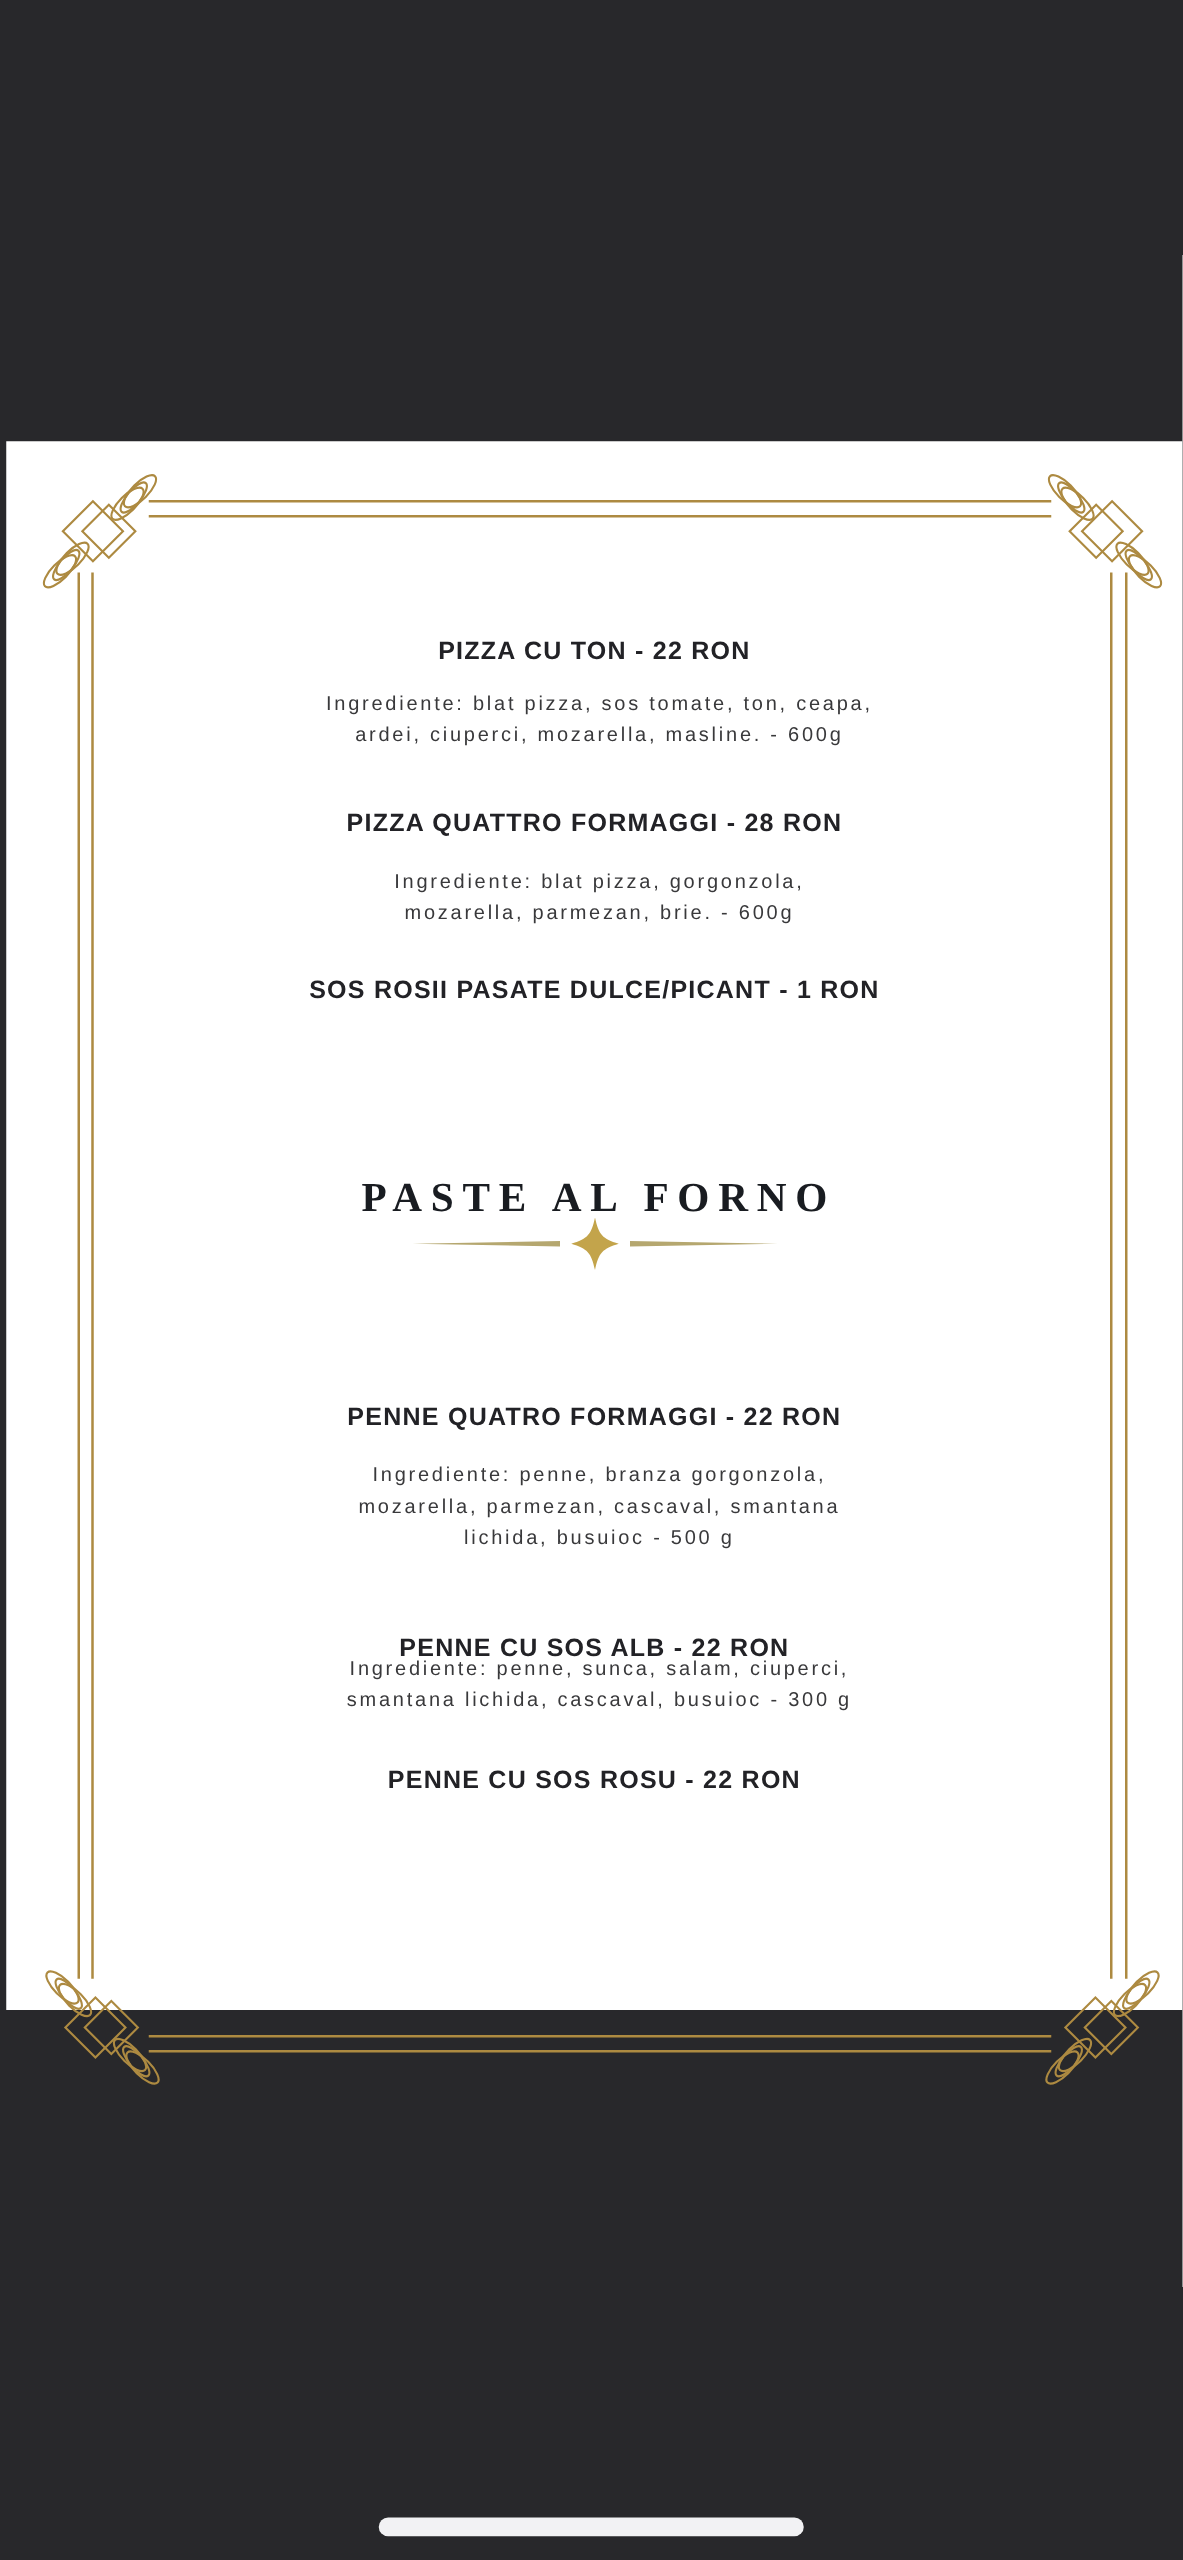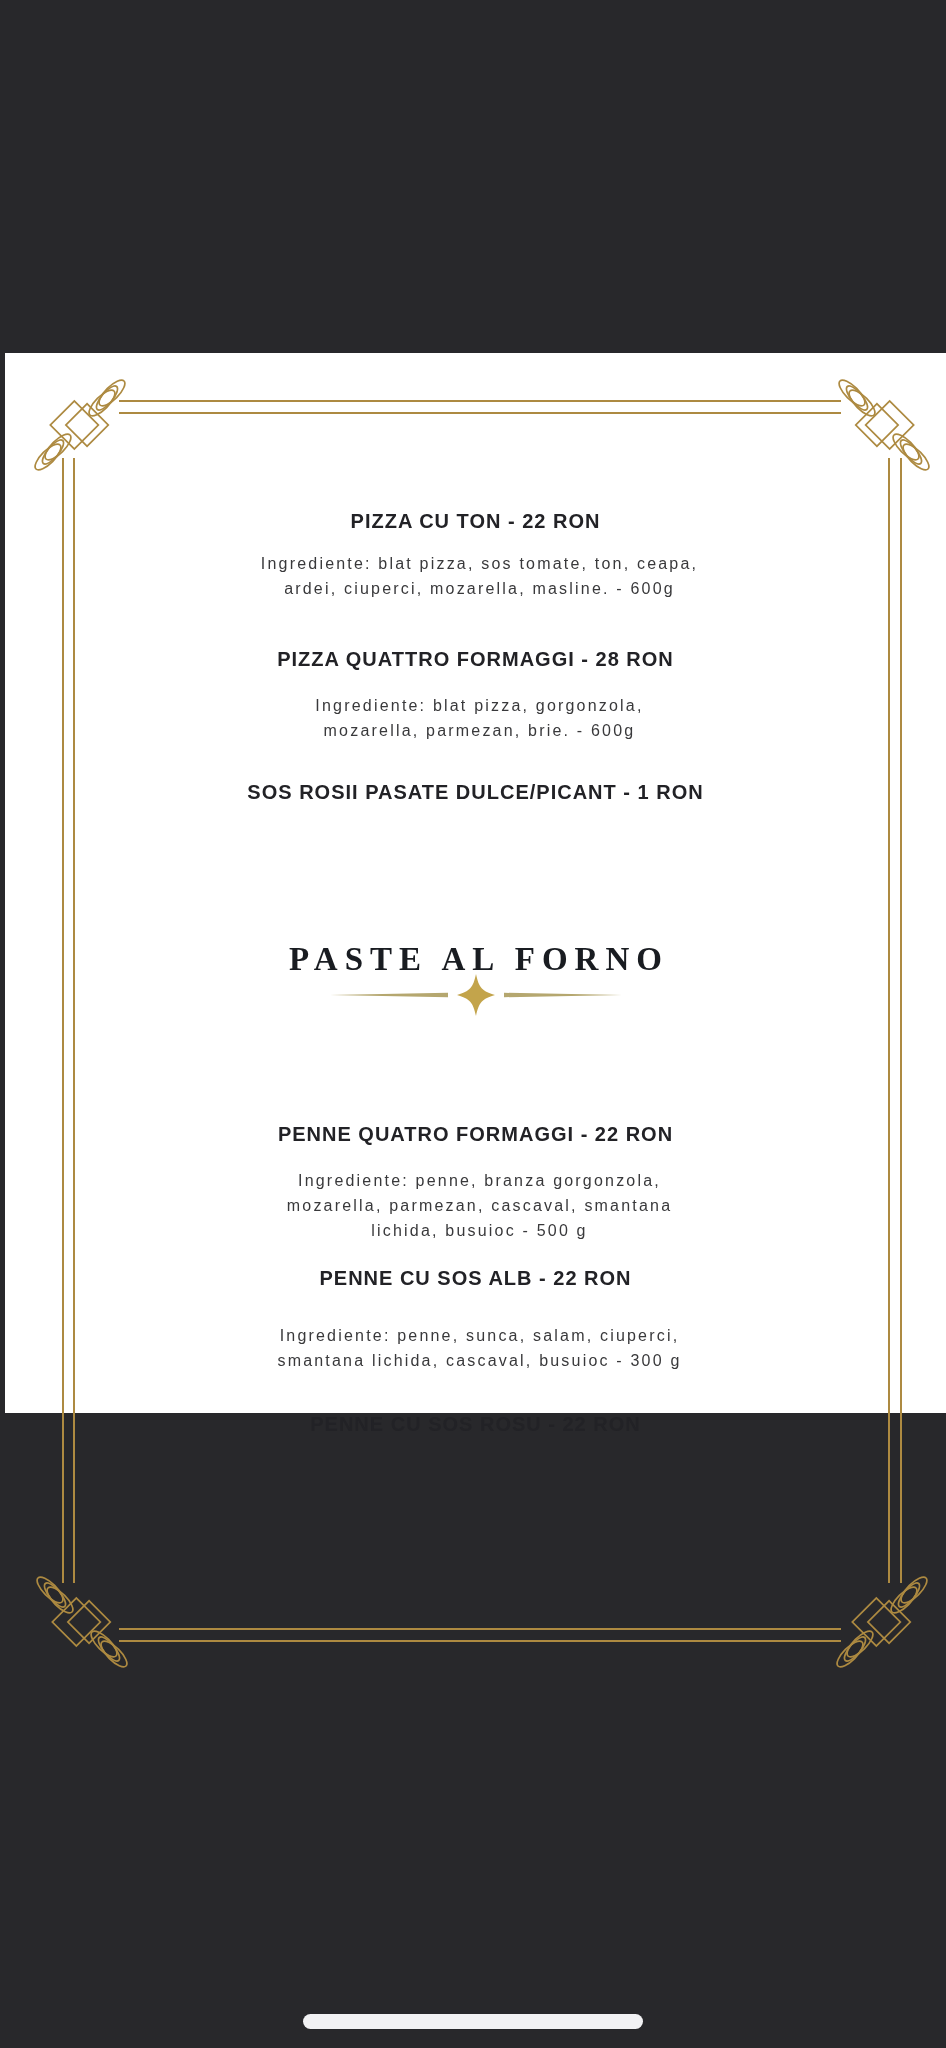--- a/index.html
+++ b/index.html
@@ -6,21 +6,21 @@
   body{
     width:946px;height:2048px;
     background:#28282b;
     position:relative;
     overflow:hidden;
     font-family:"Liberation Sans",sans-serif;
   }
   .paper{
     position:absolute;
     left:5px;top:353px;
-    width:941px;height:1060px;
+    width:941px;height:1255px;
     background:#ffffff;
   }
   
   .frame-line{position:absolute;background:#ad8a41;}
   .h-line{height:2px;left:114px;width:722px;}
   .v-line{width:2px;top:105px;height:1125px;}
   .corner{position:absolute;width:110px;height:110px;}
   .corner svg{width:110px;height:110px;display:block;}
   
   .item-title{
@@ -134,21 +134,21 @@
       <path d="M296,24 L178,21.8 L178,26.2 Z" fill="#b5a76f"></path>
       <path d="M150,3 C153,17 156,20 169,24 C156,28 153,31 150,45 C147,31 144,28 131,24 C144,20 147,17 150,3 Z" fill="#c3a44b"></path>
     </svg>
   </div>
 
   <div class="item-title" style="top:770px">PENNE QUATRO FORMAGGI - 22 RON</div>
   <div class="item-ingredients" style="top:815px">Ingrediente: penne, branza gorgonzola,
 mozarella, parmezan, cascaval, smantana
 lichida, busuioc - 500 g</div>
 
-  <div class="item-title" style="top:914px">PENNE CU SOS ALB - 22 RON</div>
+  <div class="item-title" style="top:955px">PENNE CU SOS ALB - 22 RON</div>
   <div class="item-ingredients" style="top:970px">Ingrediente: penne, sunca, salam, ciuperci,
 smantana lichida, cascaval, busuioc - 300 g</div>
 
   <div class="item-title" style="top:1060px">PENNE CU SOS ROSU - 22 RON</div>
 
 </div>
 
 <div class="home-indicator"></div>
 
 </body></html>

